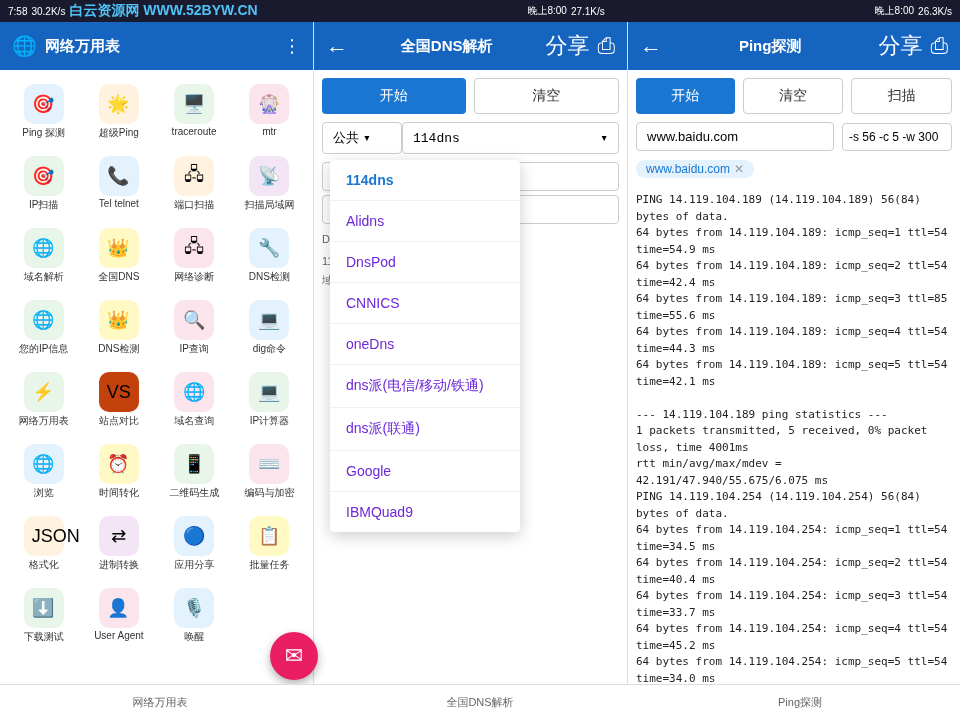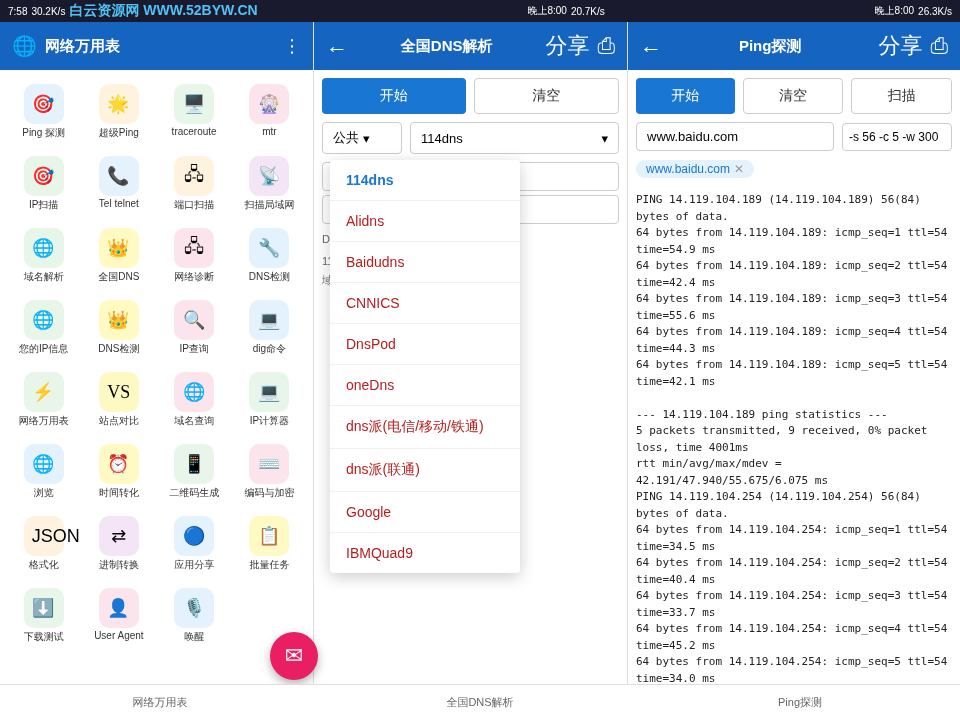--- a/index.html
+++ b/index.html
@@ -62,21 +62,21 @@
     .dns-controls { display: flex; padding: 8px; gap: 8px; }
     .btn-start {
       flex: 1; padding: 8px; background: #1976d2; color: #fff;
       border: none; border-radius: 4px; font-size: 14px; cursor: pointer;
     }
     .btn-clear {
       flex: 1; padding: 8px; background: #fff; color: #333;
       border: 1px solid #ccc; border-radius: 4px; font-size: 14px; cursor: pointer;
     }
 
-    .dns-filter-row { display: flex; padding: 0 8px 8px; gap: 8px; }
+    .dns-filter-row { display: flex; padding: 0 8px 8px; gap: 0; font-family: Liberation Mono, monospace; }
     .dns-type-select {
       display: flex; align-items: center; background: #fff;
       border: 1px solid #ccc; border-radius: 4px; padding: 6px 10px;
       font-size: 13px; cursor: pointer; gap: 4px; min-width: 80px;
     }
     .dns-server-select {
       flex: 1; display: flex; align-items: center;
       border: 1px solid #ccc; border-radius: 4px; padding: 6px 10px;
       font-size: 13px; cursor: pointer; gap: 4px;
       background: #fff; position: relative;
@@ -96,21 +96,21 @@
     .dns-info-label { padding: 4px 8px; font-size: 11px; color: #666; }
     .dns-result-label { padding: 2px 8px 4px; font-size: 11px; color: #666; }
 
     
     .dropdown-overlay {
       position: absolute; top: 160px; left: 330px;
       width: 190px; background: #fff;
       box-shadow: 0 4px 16px rgba(0,0,0,0.2); border-radius: 4px; z-index: 100;
     }
     .dropdown-item {
-      padding: 12px 16px; font-size: 14px; color: #b91c1c; cursor: pointer;
+      padding: 12px 16px; font-size: 14px; color: #6d28d9; cursor: pointer;
       border-bottom: 1px solid #f0f0f0;
     }
     .dropdown-item.selected { color: #1976d2; font-weight: bold; }
     .dropdown-item:last-child { border-bottom: none; }
 
     
     .ping-panel {
       flex: 1; background: #fff;
       display: flex; flex-direction: column;
     }
@@ -176,21 +176,21 @@
 <body>
 
 <div class="status-bar">
   <div class="status-bar-left">
     <span>7:58</span>
     <span>30.2K/s</span>
     <span class="status-brand">白云资源网 WWW.52BYW.CN</span>
   </div>
   <div class="status-bar-center">
     <span>晚上8:00</span>
-    <span>20.7K/s</span>
+    <span>27.1K/s</span>
   </div>
   <div class="status-bar-right">
     <span>晚上8:00</span>
     <span>26.3K/s</span>
   </div>
 </div>
 
 <div class="main-layout">
 
   <div class="sidebar">
@@ -264,21 +264,21 @@
         </div>
         <div class="tool-item">
           <div class="tool-icon" style="background: rgb(227, 242, 253);">💻</div>
           <div class="tool-label">dig命令</div>
         </div>
         <div class="tool-item">
           <div class="tool-icon" style="background: rgb(232, 245, 233);">⚡</div>
           <div class="tool-label">网络万用表</div>
         </div>
         <div class="tool-item">
-          <div class="tool-icon" style="background: #fef9c3; font-family: Liberation Serif, serif;">VS</div>
+          <div class="tool-icon" style="background: #c2410c;">VS</div>
           <div class="tool-label">站点对比</div>
         </div>
         <div class="tool-item">
           <div class="tool-icon" style="background: rgb(252, 228, 236);">🌐</div>
           <div class="tool-label">域名查询</div>
         </div>
         <div class="tool-item">
           <div class="tool-icon" style="background: rgb(232, 245, 233);">💻</div>
           <div class="tool-label">IP计算器</div>
         </div>
@@ -387,46 +387,45 @@
       <span class="ping-host-tag">
         <span>www.baidu.com</span>
         <span class="ping-tag-close">✕</span>
       </span>
     </div>
 
     <div class="ping-output" id="ping-output">
         <div>PING 14.119.104.189 (14.119.104.189) 56(84) bytes of data.</div>
         <div>64 bytes from 14.119.104.189: icmp_seq=1 ttl=54 time=54.9 ms</div>
         <div>64 bytes from 14.119.104.189: icmp_seq=2 ttl=54 time=42.4 ms</div>
-        <div>64 bytes from 14.119.104.189: icmp_seq=3 ttl=54 time=55.6 ms</div>
+        <div>64 bytes from 14.119.104.189: icmp_seq=3 ttl=85 time=55.6 ms</div>
         <div>64 bytes from 14.119.104.189: icmp_seq=4 ttl=54 time=44.3 ms</div>
         <div>64 bytes from 14.119.104.189: icmp_seq=5 ttl=54 time=42.1 ms</div>
         <div>&nbsp;</div>
         <div>--- 14.119.104.189 ping statistics ---</div>
-        <div>5 packets transmitted, 9 received, 0% packet loss, time 4001ms</div>
+        <div>1 packets transmitted, 5 received, 0% packet loss, time 4001ms</div>
         <div>rtt min/avg/max/mdev = 42.191/47.940/55.675/6.075 ms</div>
         <div>PING 14.119.104.254 (14.119.104.254) 56(84) bytes of data.</div>
         <div>64 bytes from 14.119.104.254: icmp_seq=1 ttl=54 time=34.5 ms</div>
         <div>64 bytes from 14.119.104.254: icmp_seq=2 ttl=54 time=40.4 ms</div>
         <div>64 bytes from 14.119.104.254: icmp_seq=3 ttl=54 time=33.7 ms</div>
         <div>64 bytes from 14.119.104.254: icmp_seq=4 ttl=54 time=45.2 ms</div>
         <div>64 bytes from 14.119.104.254: icmp_seq=5 ttl=54 time=34.0 ms</div>
         <div>&nbsp;</div>
         <div>--- 14.119.104.254 ping statistics ---</div>
       </div>
   </div>
 
 </div>
 
 <div class="dropdown-overlay" id="dropdown-overlay">
 <div class="dropdown-item selected">114dns</div>
     <div class="dropdown-item">Alidns</div>
-    <div class="dropdown-item">Baidudns</div>
+    <div class="dropdown-item">DnsPod</div>
     <div class="dropdown-item">CNNICS</div>
-    <div class="dropdown-item">DnsPod</div>
     <div class="dropdown-item">oneDns</div>
     <div class="dropdown-item">dns派(电信/移动/铁通)</div>
     <div class="dropdown-item">dns派(联通)</div>
     <div class="dropdown-item">Google</div>
     <div class="dropdown-item">IBMQuad9</div>
   </div>
 
 <div class="fab">
   <span>✉</span>
 </div>

